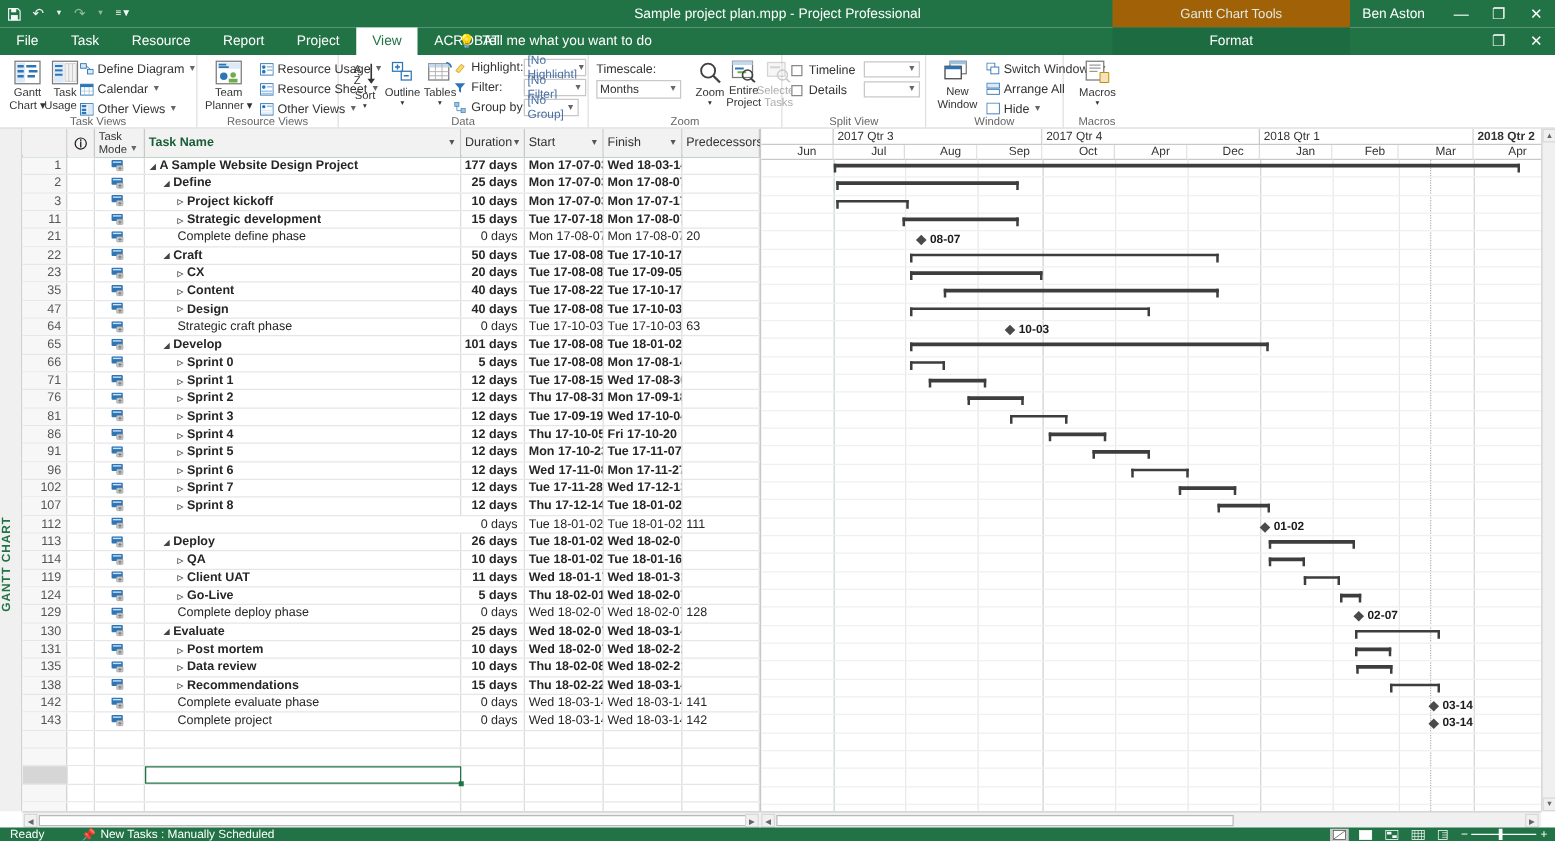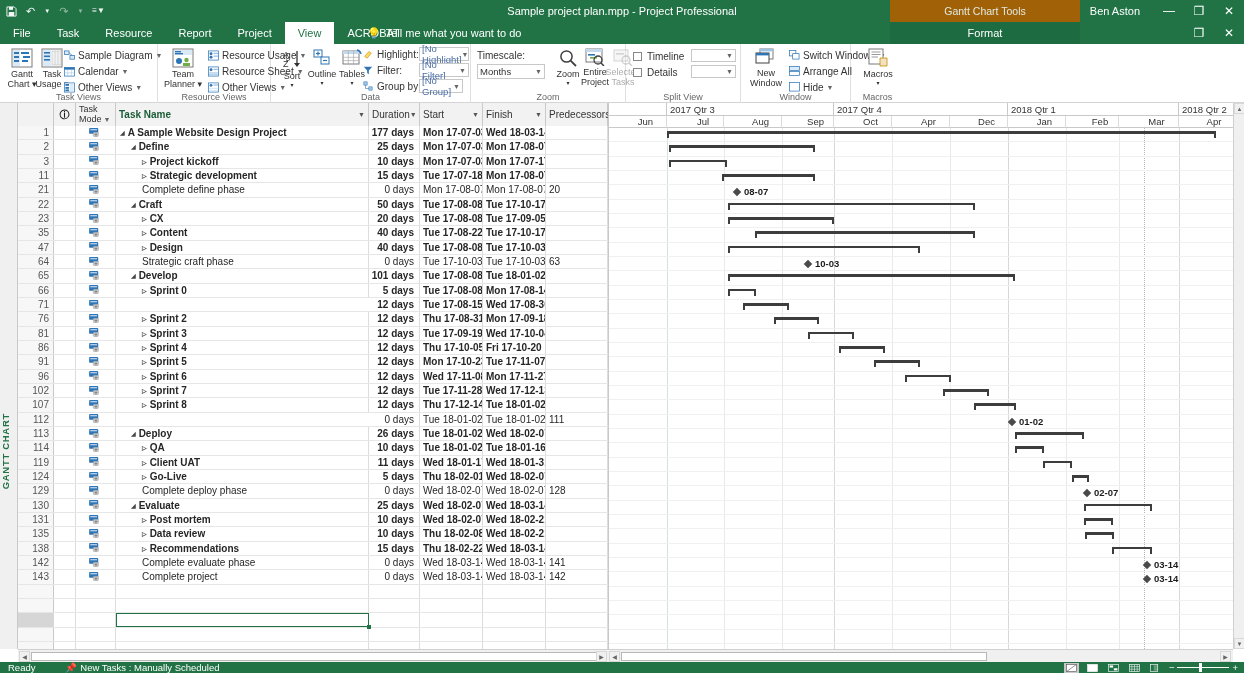--- a/index.html
+++ b/index.html
@@ -308,21 +308,21 @@
         <span>Usage ▾</span>
       </div>
       <div class="smallrow" style="left:64px; top:4px;">
         <span>
           <svg width="11" height="11" viewBox="0 0 12 12">
               <rect x=".5" y="1" width="5" height="4" fill="#dce9f7" stroke="#2e75b6" stroke-width=".8"></rect>
               <rect x="6.5" y="6" width="5" height="4" fill="#dce9f7" stroke="#2e75b6" stroke-width=".8"></rect>
               <line x1="5.5" y1="3" x2="9" y2="6" stroke="#2e75b6" stroke-width=".8"></line>
             </svg>
         </span>
-        <span>Sample Diagram</span>
+        <span>Define Diagram</span>
         <span class="caret">▼</span>
       </div>
       <div class="smallrow" style="left:64px; top:20px;">
         <span>
           <svg width="11" height="11" viewBox="0 0 12 12">
               <rect x=".5" y="1.5" width="11" height="9.5" fill="#fff" stroke="#2e75b6" stroke-width=".8"></rect>
               <rect x=".5" y="1.5" width="11" height="2.5" fill="#2e75b6"></rect>
               <line x1="4" y1="4" x2="4" y2="11" stroke="#9cc3e5" stroke-width=".6"></line>
               <line x1="8" y1="4" x2="8" y2="11" stroke="#9cc3e5" stroke-width=".6"></line>
               <line x1=".5" y1="7.5" x2="11.5" y2="7.5" stroke="#9cc3e5" stroke-width=".6"></line>
@@ -1051,20 +1051,24 @@
           <div class="cell c-mode">
             <span>
               <svg width="13" height="10" viewBox="0 0 14 11">
                 <rect x="0" y="0" width="10" height="6.4" rx="1" fill="#2e75b6"></rect>
                 <rect x="1.3" y="1.3" width="7.4" height="1.2" fill="#cfe0f2"></rect>
                 <rect x="4.6" y="4.8" width="5.6" height="4.6" rx=".8" fill="#c7c7c7" stroke="#9a9a9a" stroke-width=".5"></rect>
                 <path d="M6 7.2 h3 M7.5 5.9 v3.4" stroke="#6e6e6e" stroke-width=".7"></path>
               </svg>
             </span>
           </div>
+          <div class="cell c-name bold" style="padding-left: 26px;">
+            <span class="twisty" style="font-size: 6px;">▷</span>
+            <span>Sprint 1</span>
+          </div>
           <div class="cell c-dur bold">
             <span>12 days</span>
           </div>
           <div class="cell c-start bold">
             <span>Tue 17-08-15</span>
           </div>
           <div class="cell c-fin bold">
             <span>Wed 17-08-30</span>
           </div>
           <div class="cell c-pred">
@@ -1756,21 +1760,21 @@
     <div id="timeline-host">
         <div class="tl-q" style="left: 58px; width: 167px;">
           <span>2017 Qtr 3</span>
         </div>
         <div class="tl-q" style="left: 225px; width: 174px;">
           <span>2017 Qtr 4</span>
         </div>
         <div class="tl-q" style="left: 399px; width: 171px;">
           <span>2018 Qtr 1</span>
         </div>
-        <div class="tl-q" style="left: 570px; width: 55px;">
+        <div class="tl-q" style="left: 570px; width: 55px; font-weight: bold;">
           <span>2018 Qtr 2</span>
         </div>
         <div class="tl-q" style="left: 0px; width: 58px;"></div>
         <div class="tl-m" style="left: 0px; width: 58px;">
           <span>Jun</span>
         </div>
         <div class="tl-m" style="left: 58px; width: 57px;">
           <span>Jul</span>
         </div>
         <div class="tl-m" style="left: 115px; width: 58px;">

